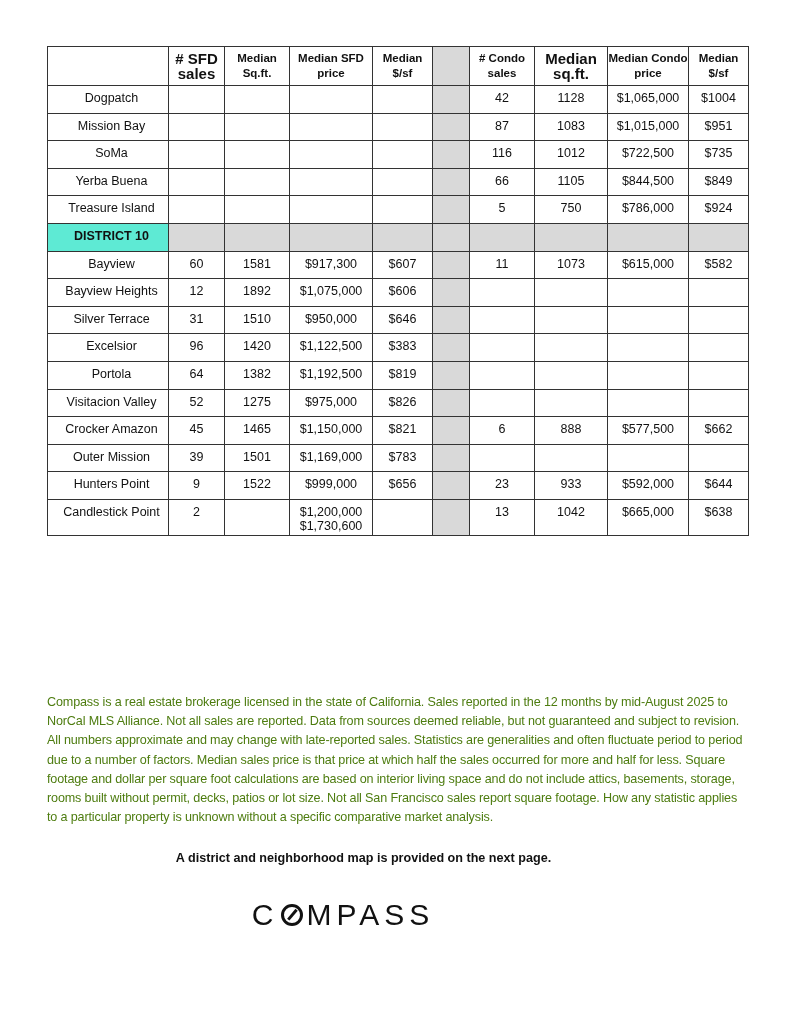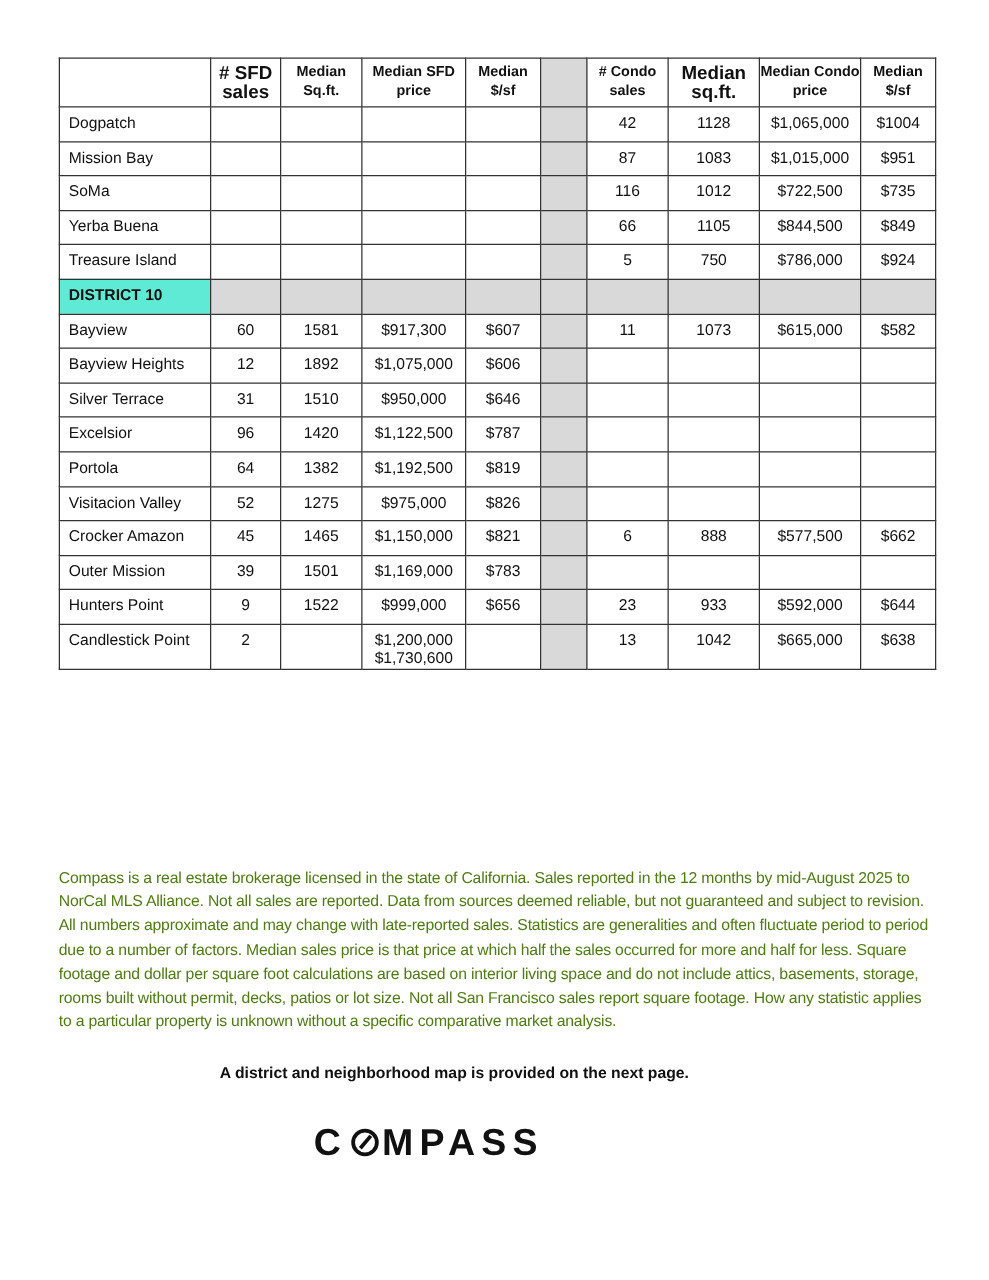--- a/index.html
+++ b/index.html
@@ -6,31 +6,31 @@
   body { width:791px; height:1024px; position:relative; overflow:hidden;
          font-family:"Liberation Sans", "DejaVu Sans", sans-serif; color:#111; }
   table.stats { position:absolute; left:47px; top:46px; border-collapse:collapse;
                 table-layout:fixed; font-size:12.5px; }
   table.stats td, table.stats th { border:1px solid #333; padding:0; }
   table.stats th { font-weight:bold; font-size:11.5px; line-height:15px; text-align:center;
                    vertical-align:middle; height:38px; }
   table.stats th.big { font-size:15px; }
   table.stats td { height:27.6px; text-align:center; vertical-align:top; padding-top:5px;
                    box-sizing:border-box; line-height:14px; }
-  table.stats td.name { text-align:left; padding-left:7px; }
+  table.stats td.name { text-align:center; padding-left:7px; }
   table.stats td.gap, table.stats th.gap { background:#d9d9d9; }
   tr.district td { background:#d9d9d9; }
   tr.district td.name { background:#5eead4; font-weight:bold; }
   tr.tall td { height:36px; }
   .disclaimer { position:absolute; left:47px; top:693px; width:700px; font-size:12.6px;
                 line-height:19.2px; color:#4d7c0f; letter-spacing:-0.15px; }
   .note { position:absolute; left:0; width:727px; top:851px; text-align:center;
           font-weight:bold; font-size:12.6px; }
   .logo { position:absolute; left:0; width:686px; top:898px; text-align:center;
-          font-size:30px; letter-spacing:5px; font-weight:bold; color:#111; }
+          font-size:30px; letter-spacing:5px; font-weight:normal; color:#111; }
   .logo .o { display:inline-block; width:22px; height:22px; border:3px solid #111; border-radius:50%;
              position:relative; vertical-align:-1px; margin:0 3px; box-sizing:border-box; }
   .logo .o::after { content:""; position:absolute; left:7px; top:1px; width:2.5px; height:13px;
                     background:#111; transform:rotate(40deg); }
 </style>
 </head>
 <body>
 
 <table class="stats">
   <colgroup>
@@ -166,21 +166,21 @@
         <td></td>
         <td></td>
         <td></td>
         <td></td>
       </tr>
       <tr>
         <td class="name">Excelsior</td>
         <td>96</td>
         <td>1420</td>
         <td>$1,122,500</td>
-        <td>$787</td>
+        <td>$383</td>
         <td class="gap"></td>
         <td></td>
         <td></td>
         <td></td>
         <td></td>
       </tr>
       <tr>
         <td class="name">Portola</td>
         <td>64</td>
         <td>1382</td>

